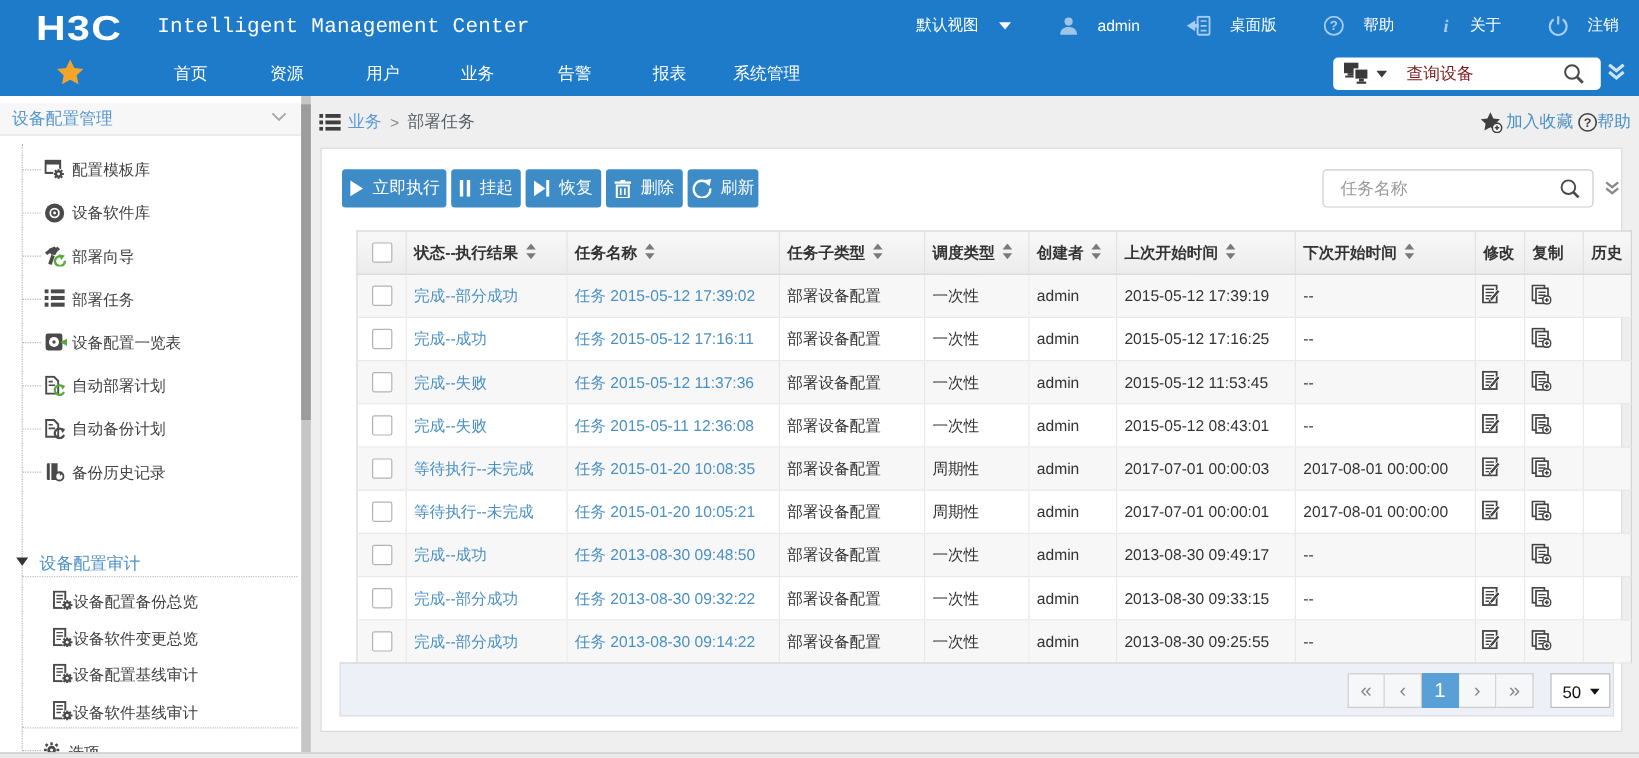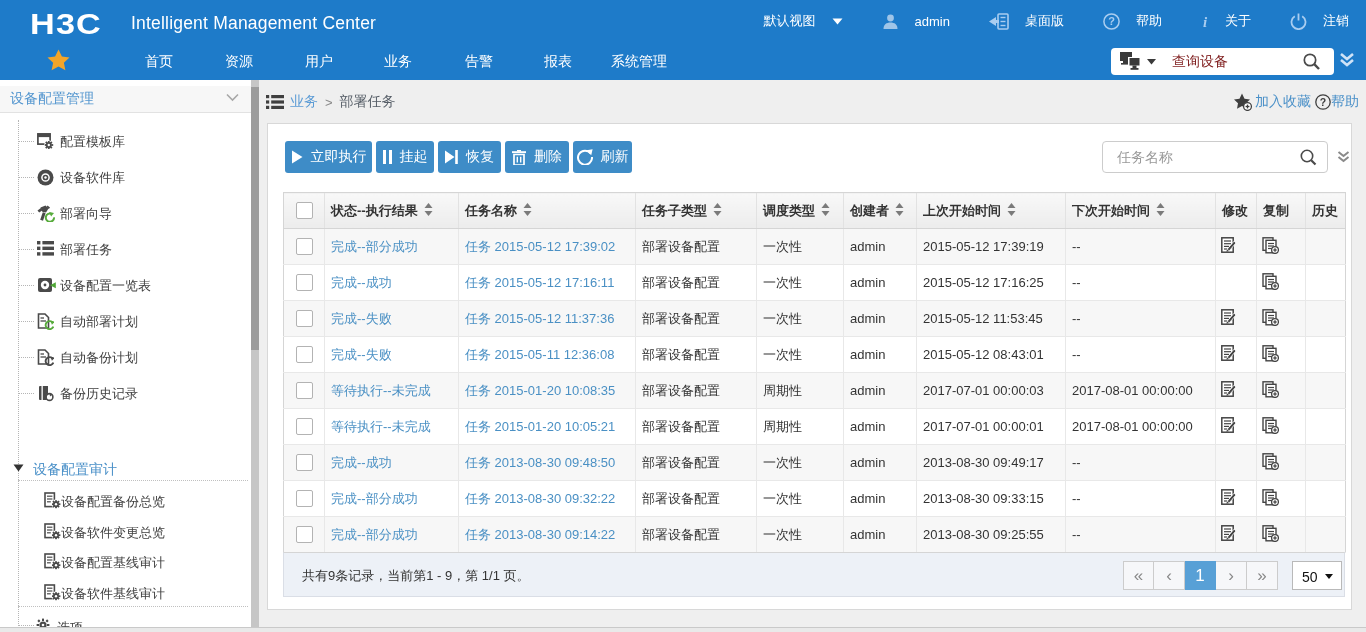--- a/index.html
+++ b/index.html
@@ -2,21 +2,21 @@
 <html><head>
 <meta charset="utf-8">
 <style>
 * { margin:0; padding:0; box-sizing:border-box; }
 html,body { width:1366px; height:632px; overflow:hidden; }
 body { font-family:"Liberation Sans",sans-serif; background:#efefef; position:relative; font-size:13px; }
 
 
 #hdr { position:absolute; left:0; top:0; width:1366px; height:80px; background:#1e7bc9; }
 #logo { position:absolute; left:30px; top:8px; color:#fff; font-size:29px; font-weight:bold; letter-spacing:1px; transform:scaleX(1.18); transform-origin:left; }
-#prodname { position:absolute; left:131px; top:13px; color:#fff; font-size:17.5px; letter-spacing:0.2px; }
+#prodname { position:absolute; left:131px; top:13px; color:#fff; font-size:17.5px; letter-spacing:0.2px;font-family:Liberation Mono, monospace; }
 #topmenu { position:absolute; right:17px; top:12px; color:#fff; font-size:13px; display:flex; align-items:center; gap:16px; }
 #topmenu .gap { width:7px; flex:none; }
 
 .navitem { position:absolute; top:53px; color:#fff; font-size:14px; font-weight:normal; transform:translateX(-50%); }
 #navstar { position:absolute; left:47px; top:49px; }
 
 #qsearch { position:absolute; left:1111px; top:48px; width:223px; height:27px; background:#fff; border-radius:4px; }
 #qsearch .devico { position:absolute; left:9px; top:4px; }
 #qsearch .ph { position:absolute; left:61px; top:5px; color:#7f1d1d; font-size:14px; }
 #qsearch .mag { position:absolute; right:13px; top:4px; }
@@ -52,21 +52,21 @@
 
 #card { position:absolute; left:267px; top:123px; width:1085px; height:487px; background:#fff; border:1px solid #d8d8d8; }
 
 .btn { position:absolute; top:17px; height:32px; background:#3e8cc7; border-radius:3px; color:#fff; font-size:14px; display:flex; align-items:center; justify-content:center; gap:8px; }
 #tsearch { position:absolute; left:834px; top:17px; width:226px; height:32px; border:1px solid #ccc; border-radius:4px; background:#fff; }
 #tsearch .ph { position:absolute; left:14px; top:7px; color:#999; font-size:14px; }
 #tsearch svg { position:absolute; right:9px; top:6px; }
 #tchev { position:absolute; left:1069px; top:27px; }
 
 
-#tbl { position:absolute; left:15px; top:68px; width:1062px; border-collapse:collapse; table-layout:fixed; }
+#tbl { position:absolute; left:29px; top:68px; width:1062px; border-collapse:collapse; table-layout:fixed; }
 #tbl th { height:36px; background:linear-gradient(#f8f8f8,#ececec); border:1px solid #d5d5d5; border-left:1px solid #e2e2e2; border-right:none; font-size:13px; font-weight:bold; color:#333; text-align:left; padding:0 0 0 6px; white-space:nowrap; }
 #tbl th:first-child { border-left:1px solid #d5d5d5; }
 #tbl th:last-child { border-right:1px solid #d5d5d5; }
 #tbl td { height:36px; border-bottom:1px solid #e8e8e8; border-left:1px solid #e8e8e8; font-size:13px; color:#333; padding:0 0 0 6px; white-space:nowrap; overflow:hidden; }
 #tbl td:first-child { border-left:1px solid #d5d5d5; }
 #tbl td:last-child { border-right:1px solid #d5d5d5; }
 #tbl tr.odd td { background:#f7f7f7; }
 #tbl .lnk { color:#4a90c4; }
 #tbl .cb { text-align:center; padding:0; }
 .cbx { display:inline-block; width:17px; height:17px; background:#fff; border:1px solid #b3b3b3; border-radius:2px; vertical-align:middle; }
@@ -789,21 +789,20 @@
               <line x1="6" y1="11.5" x2="10" y2="11.5" stroke="#444" stroke-width="1.2"></line>
               <circle cx="13" cy="13" r="3.4" fill="#fff" stroke="#444" stroke-width="1.3"></circle>
               <line x1="13" y1="11.3" x2="13" y2="14.7" stroke="#444" stroke-width="1.3"></line>
               <line x1="11.3" y1="13" x2="14.7" y2="13" stroke="#444" stroke-width="1.3"></line>
             </svg></td>
       <td></td>
     </tr>
   </tbody>
     </table>
   <div id="pgbar">
-    <div class="info">共有9条记录，当前第1 - 9，第 1/1 页。</div>
     <div class="pgr" style="left:839px">
       <div class="pg first">«</div>
         <div class="pg">‹</div>
         <div class="pg act">1</div>
         <div class="pg">›</div>
         <div class="pg">»</div>
     </div>
     <div id="psel">
         <span class="v">50</span>
         <span class="ar"></span>

